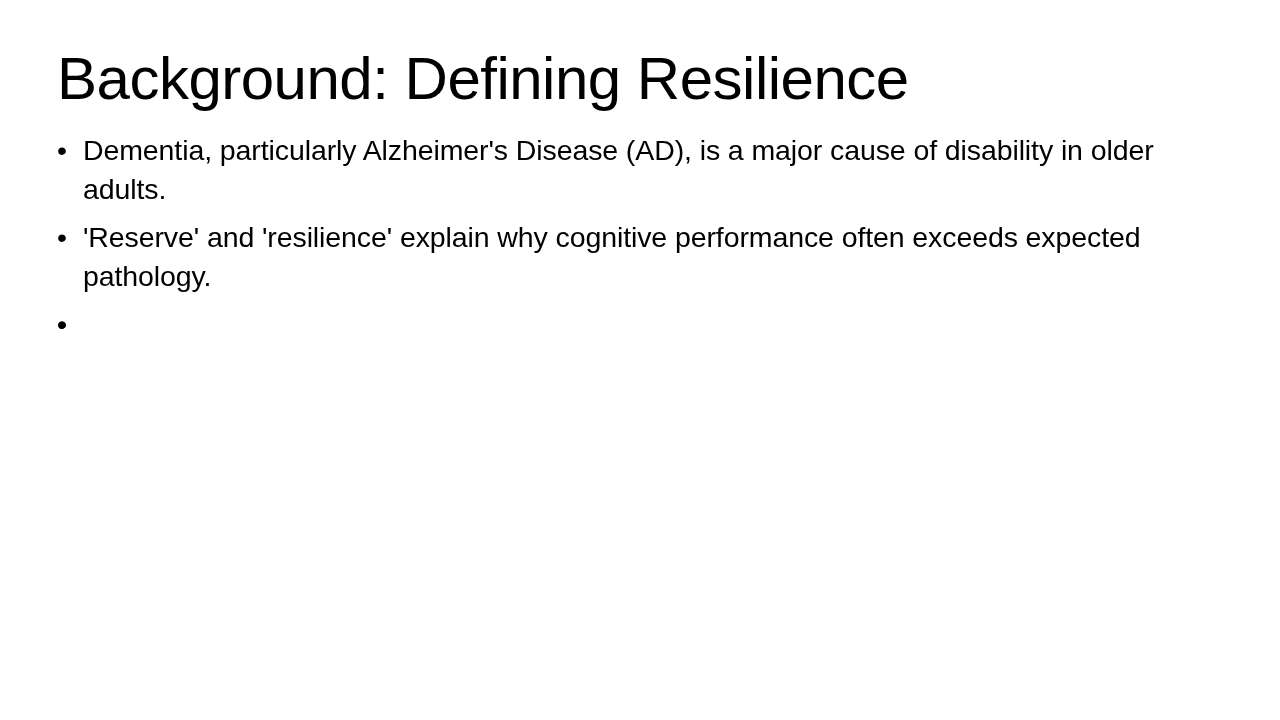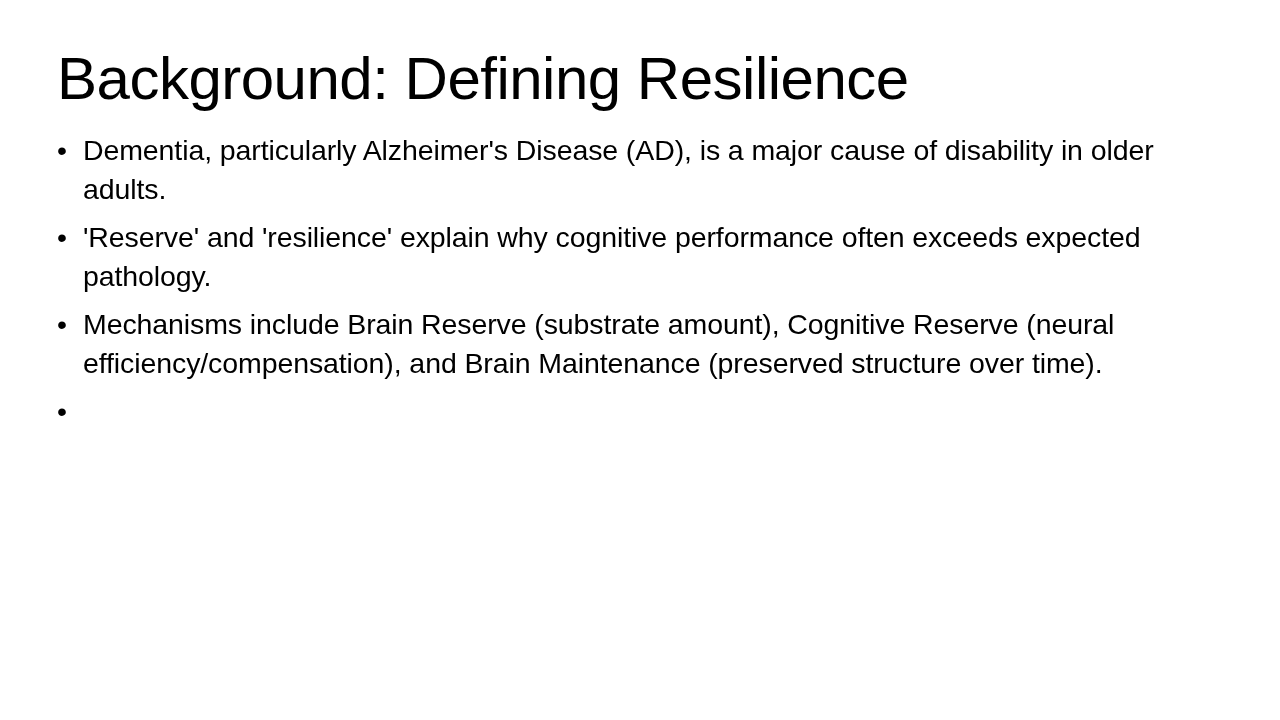--- a/index.html
+++ b/index.html
@@ -74,21 +74,20 @@
       <span class="bullet-text">Dementia, particularly Alzheimer's Disease (AD), is a major cause of disability in older adults.</span>
     </li>
 
     <li class="bullet-item">
       <span class="bullet-dot">•</span>
       <span class="bullet-text">'Reserve' and 'resilience' explain why cognitive performance often exceeds expected pathology.</span>
     </li>
 
     <li class="bullet-item">
       <span class="bullet-dot">•</span>
-      <span class="bullet-text">Mechanisms include Brain Reserve (substrate amount), Cognitive Reserve (neural efficiency/compensation), and Brain Maintenance (preserved structure over time).</span>
     </li>
 
     <li class="bullet-item">
       <span class="bullet-dot">•</span>
     </li>
 
   </ul>
 
 </div>
 

